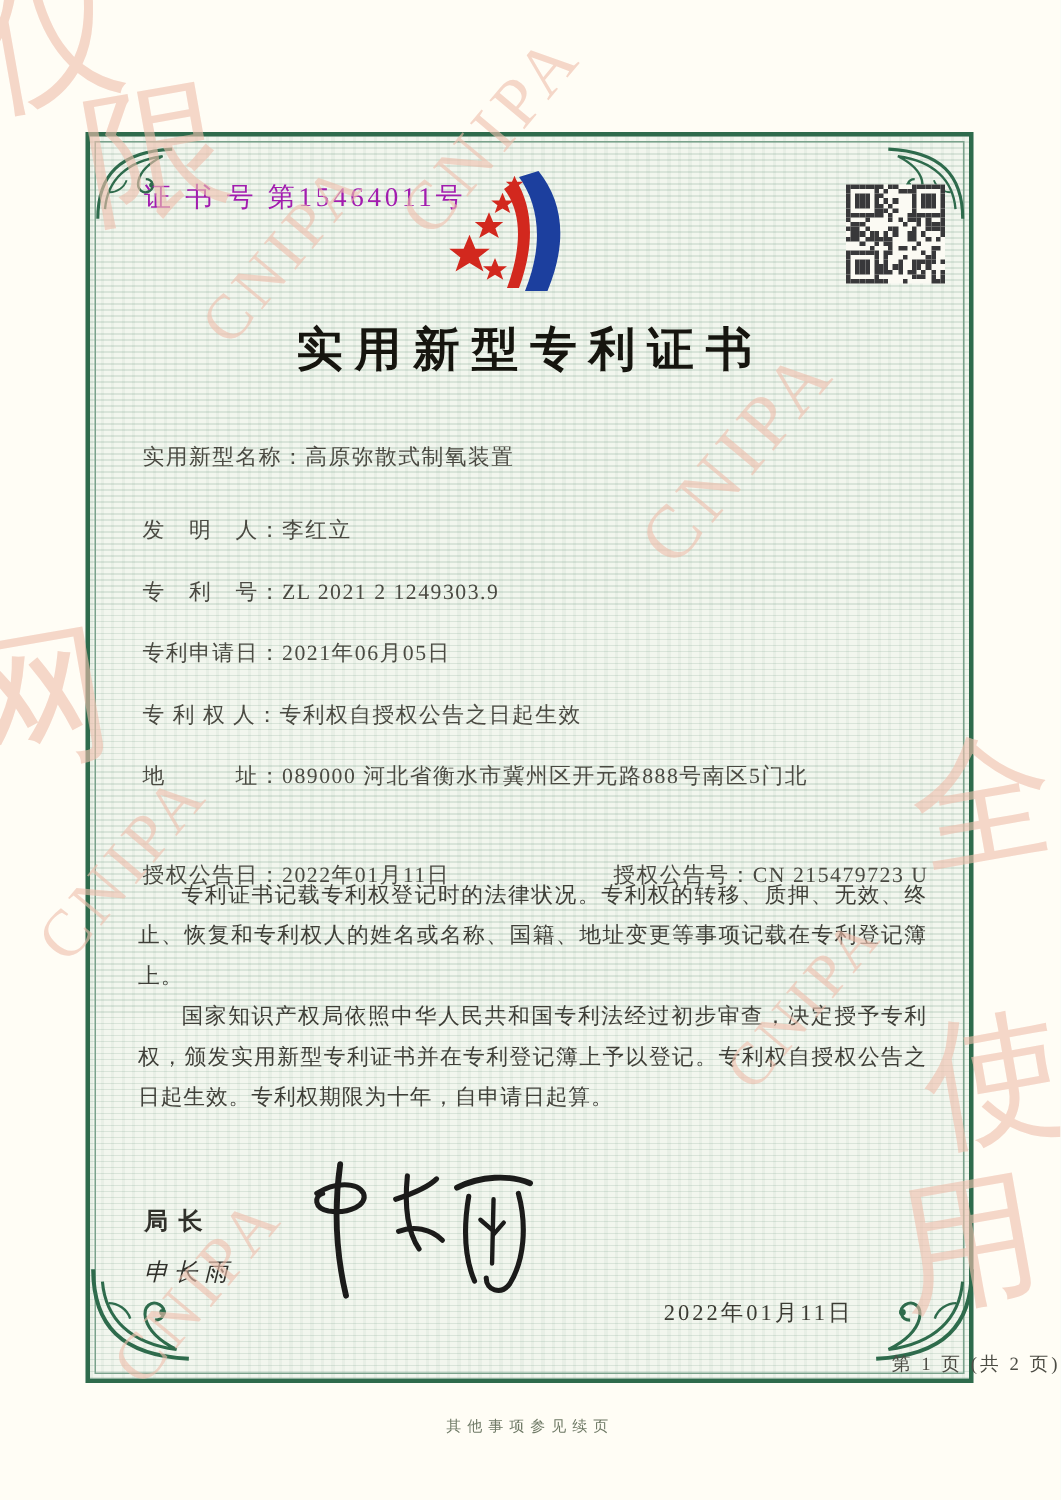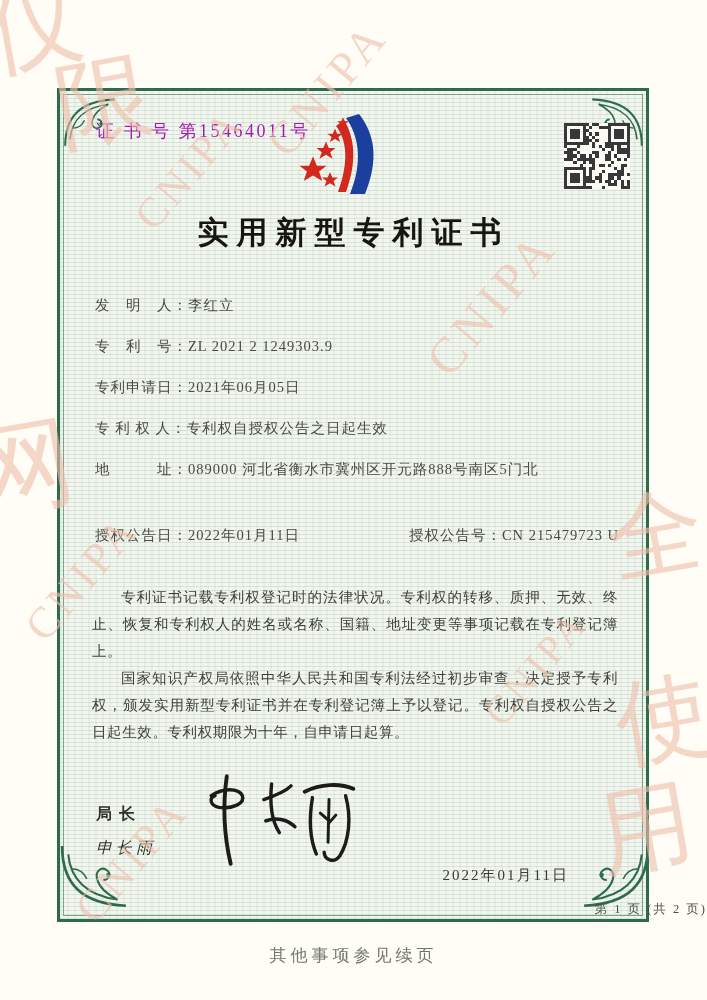--- a/index.html
+++ b/index.html
@@ -47,21 +47,21 @@
   .bodytext{position:absolute;left:92px;top:584px;width:526px;font-size:14.5px;
             line-height:27px;color:#3f3f38;text-align:justify;letter-spacing:0.6px;z-index:10;}
   .bodytext p{margin:0;text-indent:2em;}
   
   .officer-title{position:absolute;left:96px;top:804px;font-size:16px;letter-spacing:7px;color:#31312b;z-index:10;font-weight:bold;}
   .officer-name{position:absolute;left:96px;top:838px;font-size:16px;letter-spacing:4px;color:#31312b;z-index:10;font-style:italic;}
   .signature{position:absolute;left:182px;top:770px;z-index:11;}
   .grant-date{position:absolute;right:138px;top:866px;font-size:15px;letter-spacing:2px;color:#3b3b33;z-index:10;}
   .page-ind{position:absolute;left:0;right:0;top:901px;text-align:right;font-size:12.5px;
             letter-spacing:2px;color:#4c4c44;z-index:10;}
-  .footer-note{position:absolute;left:0;right:0;top:944px;text-align:center;font-size:17px;
+  .footer-note{position:absolute;left:0;right:0;top:944px;text-align:center;font-size:10px;
                letter-spacing:4px;color:#6f7a66;z-index:10;}
   
   .watermarks{position:absolute;inset:0;pointer-events:none;z-index:30;color:#efc0ae;opacity:0.62;}
   .watermarks span{position:absolute;line-height:1;font-weight:400;}
 </style>
 </head>
 <body>
 
 <div class="page">
 
@@ -558,20 +558,23 @@
       <i></i>
       <i></i>
       <i class="d"></i>
       <i class="d"></i>
       <i class="d"></i>
     </div>
 
   <div class="title">实用新型专利证书</div>
 
   <div class="fields">
+    <div class="row first">
+      <span class="lab">实用新型名称：</span><span class="val">高原弥散式制氧装置</span>
+    </div>
     <div class="row">
       <span class="lab">发　明　人：</span><span class="val">李红立</span>
     </div>
     <div class="row">
       <span class="lab">专　利　号：</span><span class="val">ZL 2021 2 1249303.9</span>
     </div>
     <div class="row">
       <span class="lab">专利申请日：</span><span class="val">2021年06月05日</span>
     </div>
     <div class="row">

